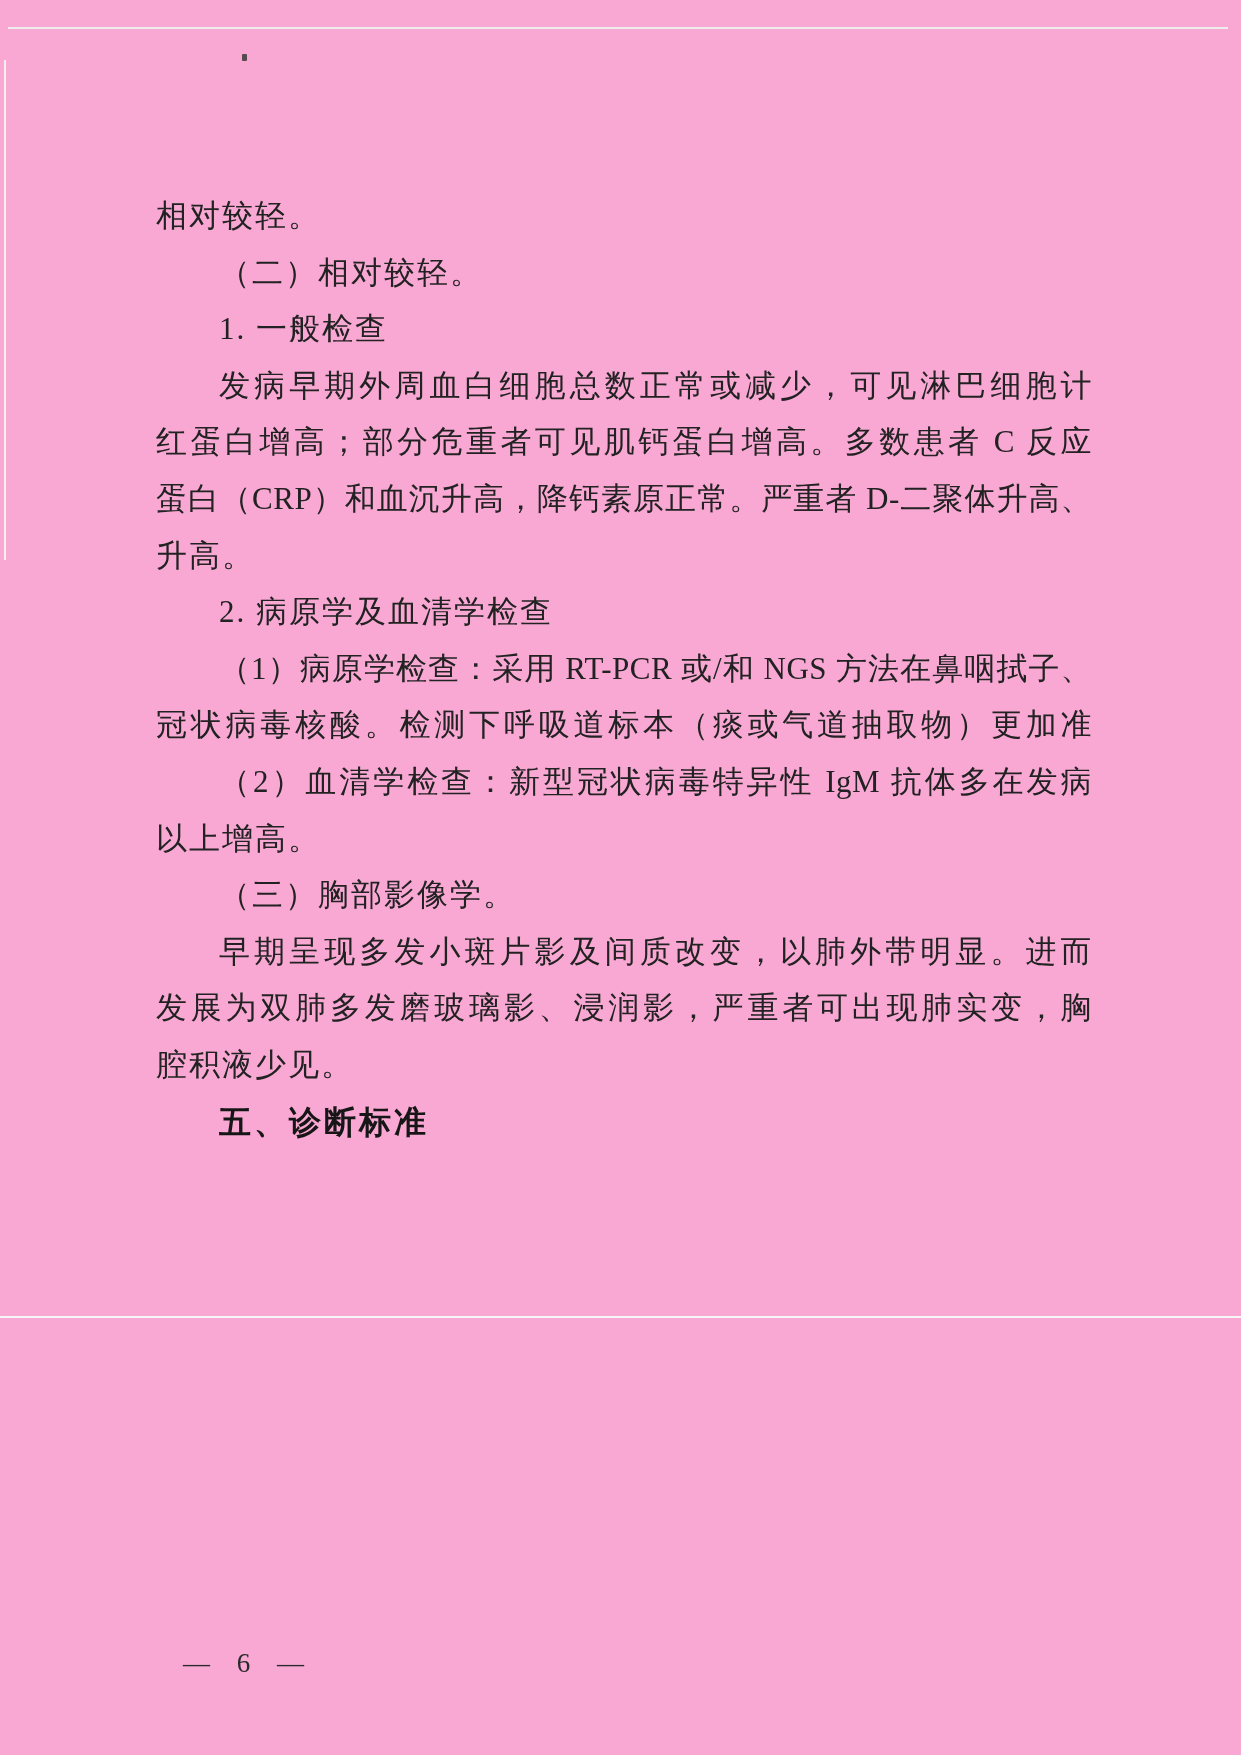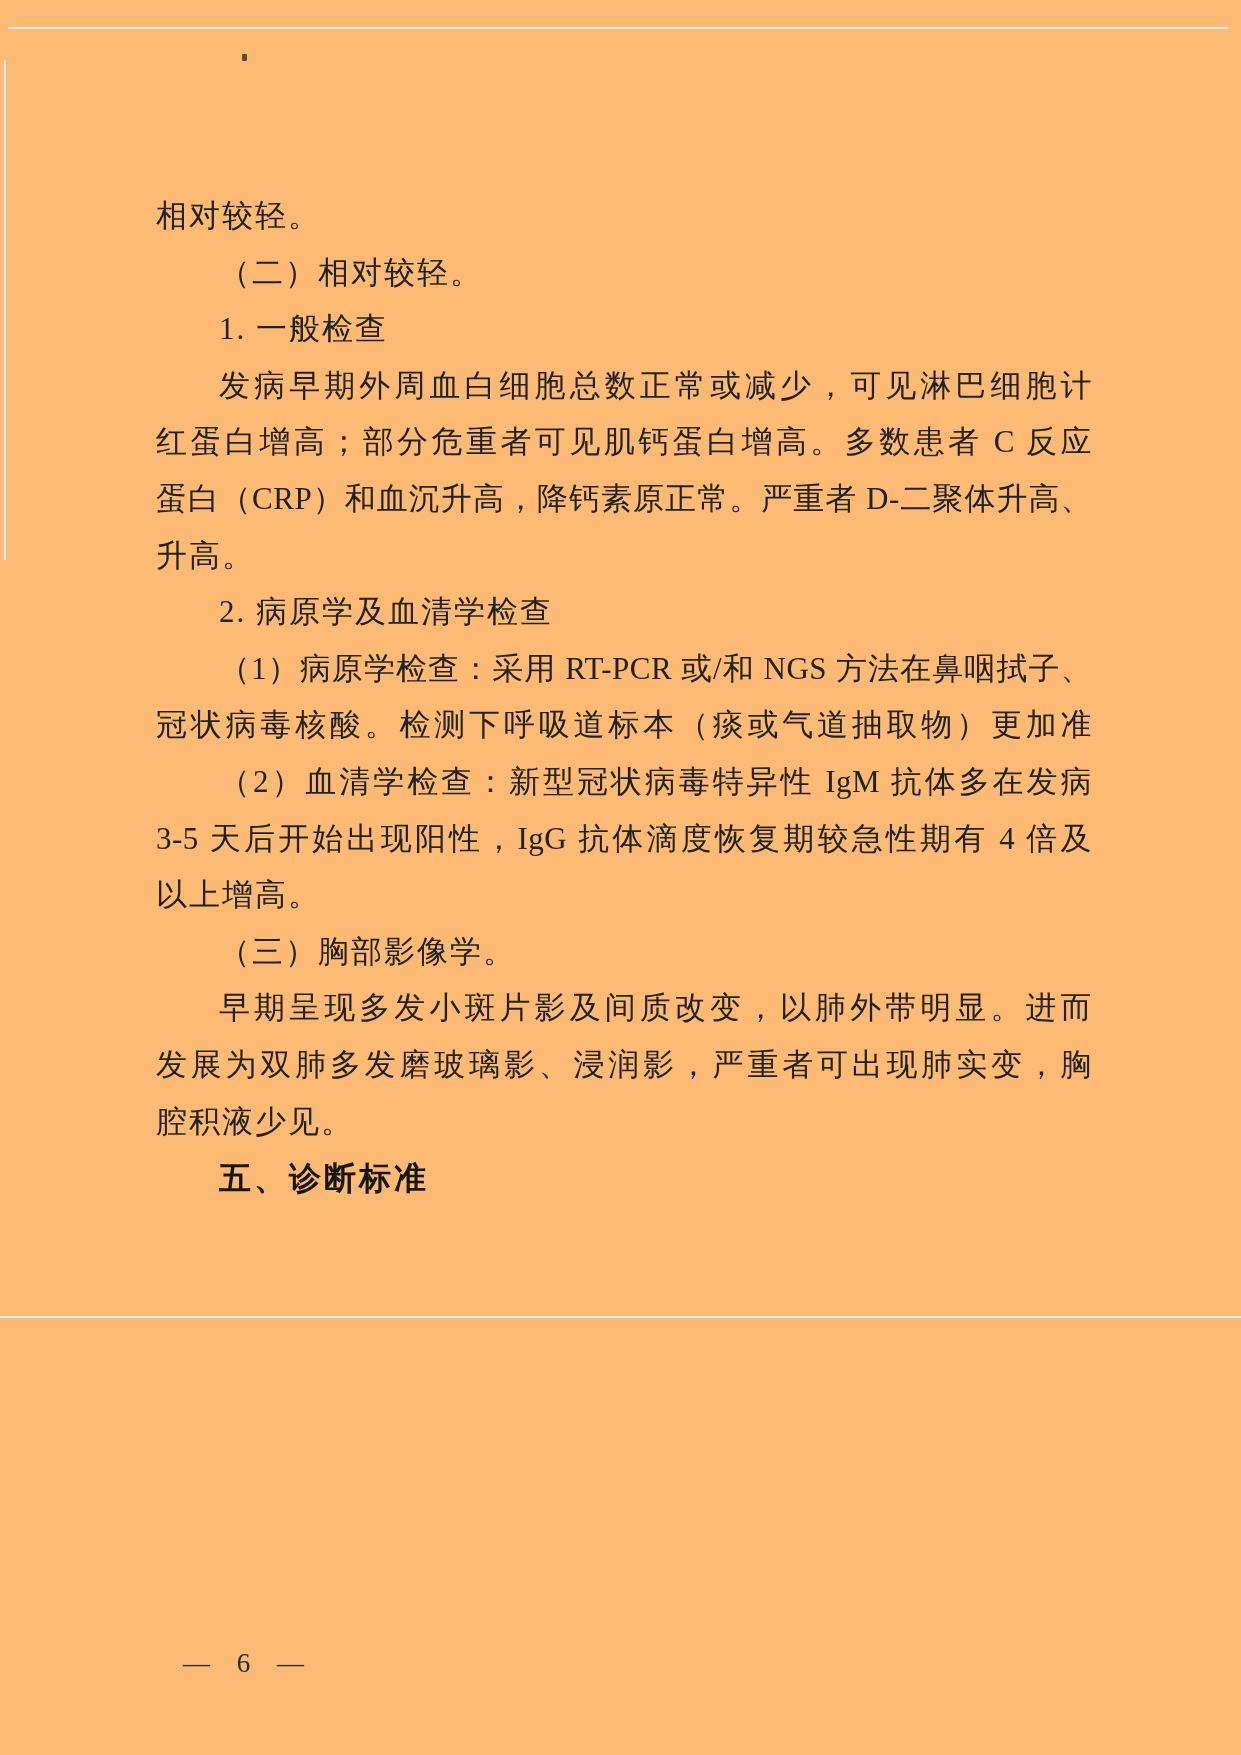--- a/index.html
+++ b/index.html
@@ -5,21 +5,21 @@
   html, body {
     margin: 0;
     padding: 0;
     background: #e8e8e8;
   }
   .page {
     position: relative;
     width: 1241px;
     height: 1755px;
     margin: 0 auto;
-    background: #fdba74;
+    background: #f9a8d4;
     overflow: hidden;
     font-family: "Liberation Serif", serif;
     color: #1f1f1f;
   }
   
   .artifact { position: absolute; pointer-events: none; }
   .artifact-top-line {
     left: 8px; top: 27px; width: 1220px; height: 2px;
     background: #ededed;
   }
@@ -88,21 +88,20 @@
       <div class="line indent">（二）相对较轻。</div>
       <div class="line indent">1. 一般检查</div>
       <div class="line indent justify">发病早期外周血白细胞总数正常或减少，可见淋巴细胞计</div>
       <div class="line justify">红蛋白增高；部分危重者可见肌钙蛋白增高。多数患者 C 反应</div>
       <div class="line justify">蛋白（CRP）和血沉升高，降钙素原正常。严重者 D-二聚体升高、</div>
       <div class="line">升高。</div>
       <div class="line indent">2. 病原学及血清学检查</div>
       <div class="line indent justify">（1）病原学检查：采用 RT-PCR 或/和 NGS 方法在鼻咽拭子、</div>
       <div class="line justify">冠状病毒核酸。检测下呼吸道标本（痰或气道抽取物）更加准</div>
       <div class="line indent justify">（2）血清学检查：新型冠状病毒特异性 IgM 抗体多在发病</div>
-      <div class="line justify">3-5 天后开始出现阳性，IgG 抗体滴度恢复期较急性期有 4 倍及</div>
       <div class="line">以上增高。</div>
       <div class="line indent">（三）胸部影像学。</div>
       <div class="line indent justify">早期呈现多发小斑片影及间质改变，以肺外带明显。进而</div>
       <div class="line justify">发展为双肺多发磨玻璃影、浸润影，严重者可出现肺实变，胸</div>
       <div class="line">腔积液少见。</div>
       <div class="line indent bold">五、诊断标准</div>
     </div>
 
   <div class="page-number">— 6 —</div>
 </div>

